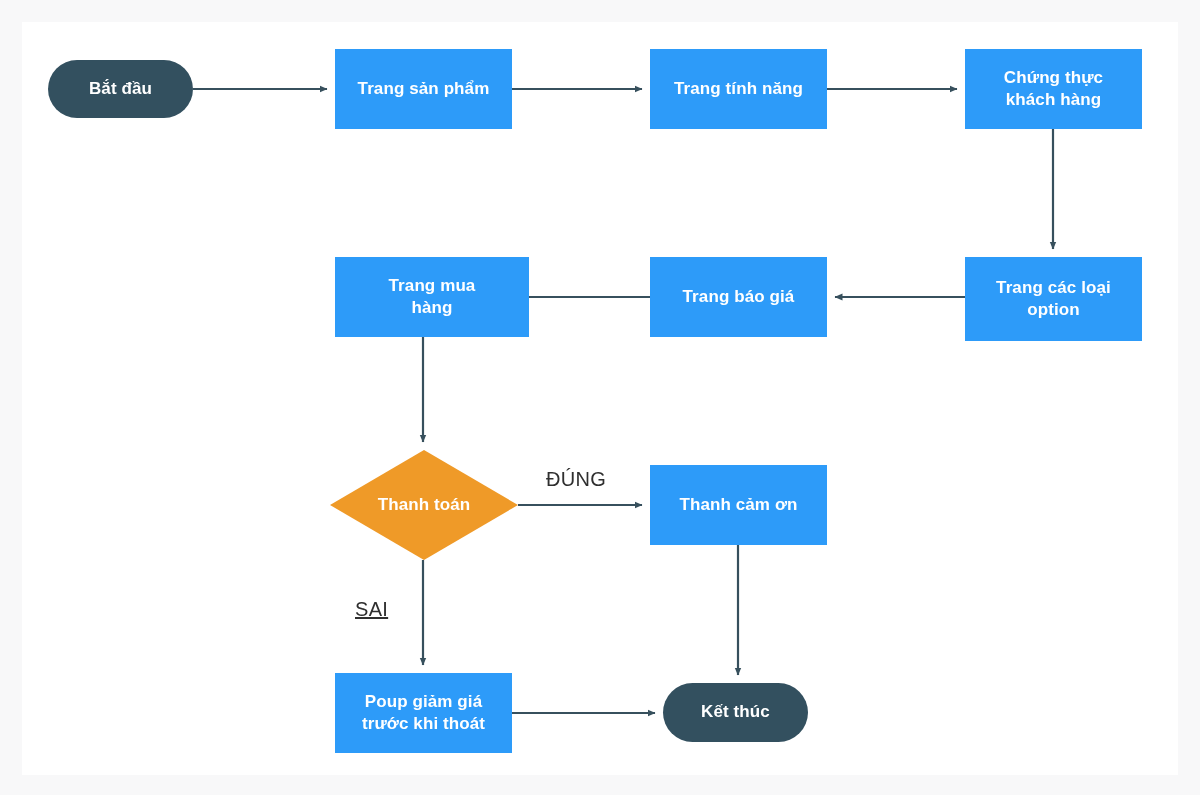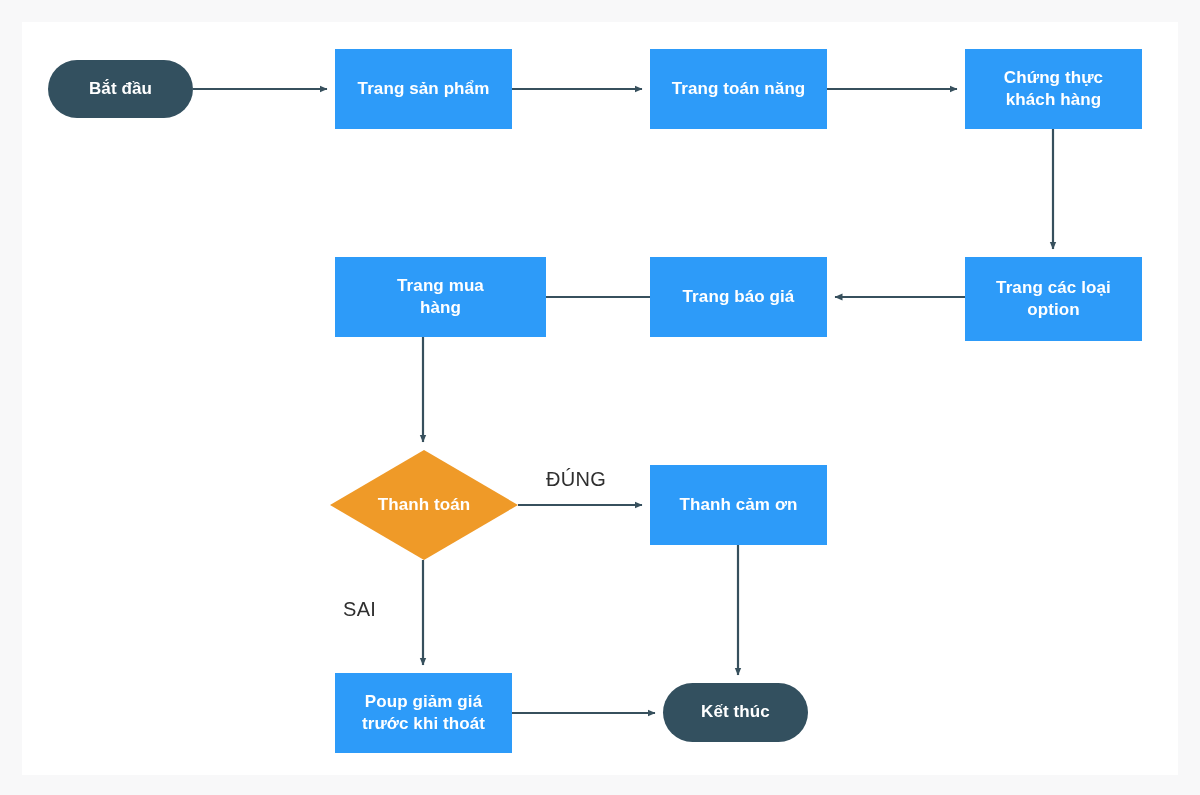--- a/index.html
+++ b/index.html
@@ -117,50 +117,50 @@
   </svg>
 
   <div id="node-layer">
       <div class="node terminal" style="left: 48px; top: 60px; width: 145px; height: 58px; background: rgb(51, 80, 95);">
         <span class="node-label" style="color: rgb(255, 255, 255);">Bắt đầu</span>
       </div>
       <div class="node process" style="left: 335px; top: 49px; width: 177px; height: 80px; background: rgb(45, 155, 249);">
         <span class="node-label" style="color: rgb(255, 255, 255);">Trang sản phẩm</span>
       </div>
       <div class="node process" style="left: 650px; top: 49px; width: 177px; height: 80px; background: rgb(45, 155, 249);">
-        <span class="node-label" style="color: rgb(255, 255, 255);">Trang toán năng</span>
+        <span class="node-label" style="color: rgb(255, 255, 255);">Trang tính năng</span>
       </div>
       <div class="node process" style="left: 965px; top: 49px; width: 177px; height: 80px; background: rgb(45, 155, 249);">
         <span class="node-label" style="color: rgb(255, 255, 255);">Chứng thực
 khách hàng</span>
       </div>
       <div class="node process" style="left: 965px; top: 257px; width: 177px; height: 84px; background: rgb(45, 155, 249);">
         <span class="node-label" style="color: rgb(255, 255, 255);">Trang các loại
 option</span>
       </div>
       <div class="node process" style="left: 650px; top: 257px; width: 177px; height: 80px; background: rgb(45, 155, 249);">
         <span class="node-label" style="color: rgb(255, 255, 255);">Trang báo giá</span>
       </div>
-      <div class="node process" style="left: 335px; top: 257px; width: 211px; height: 80px; background: rgb(45, 155, 249);">
+      <div class="node process" style="left: 335px; top: 257px; width: 194px; height: 80px; background: rgb(45, 155, 249);">
         <span class="node-label" style="color: rgb(255, 255, 255);">Trang mua
 hàng</span>
       </div>
       <div class="node decision" style="left: 330px; top: 450px; width: 188px; height: 110px;">
         <div class="diamond-shape" style="background: rgb(239, 154, 40);"></div>
         <span class="node-label" style="color: rgb(255, 255, 255);">Thanh toán</span>
       </div>
       <div class="node process" style="left: 650px; top: 465px; width: 177px; height: 80px; background: rgb(45, 155, 249);">
         <span class="node-label" style="color: rgb(255, 255, 255);">Thanh cảm ơn</span>
       </div>
       <div class="node process" style="left: 335px; top: 673px; width: 177px; height: 80px; background: rgb(45, 155, 249);">
         <span class="node-label" style="color: rgb(255, 255, 255);">Poup giảm giá
 trước khi thoát</span>
       </div>
       <div class="node terminal" style="left: 663px; top: 683px; width: 145px; height: 59px; background: rgb(51, 80, 95);">
         <span class="node-label" style="color: rgb(255, 255, 255);">Kết thúc</span>
       </div>
     </div>
   <div id="label-layer">
       <div class="edge-label" style="left: 546px; top: 468px; color: rgb(47, 47, 47);">ĐÚNG</div>
-      <div class="edge-label" style="left: 343px; top: 598px; color: rgb(47, 47, 47);">SAI</div>
+      <div class="edge-label" style="left: 355px; top: 598px; color: rgb(47, 47, 47); text-decoration: underline;">SAI</div>
     </div>
 
 </div>
 
 </body></html>

